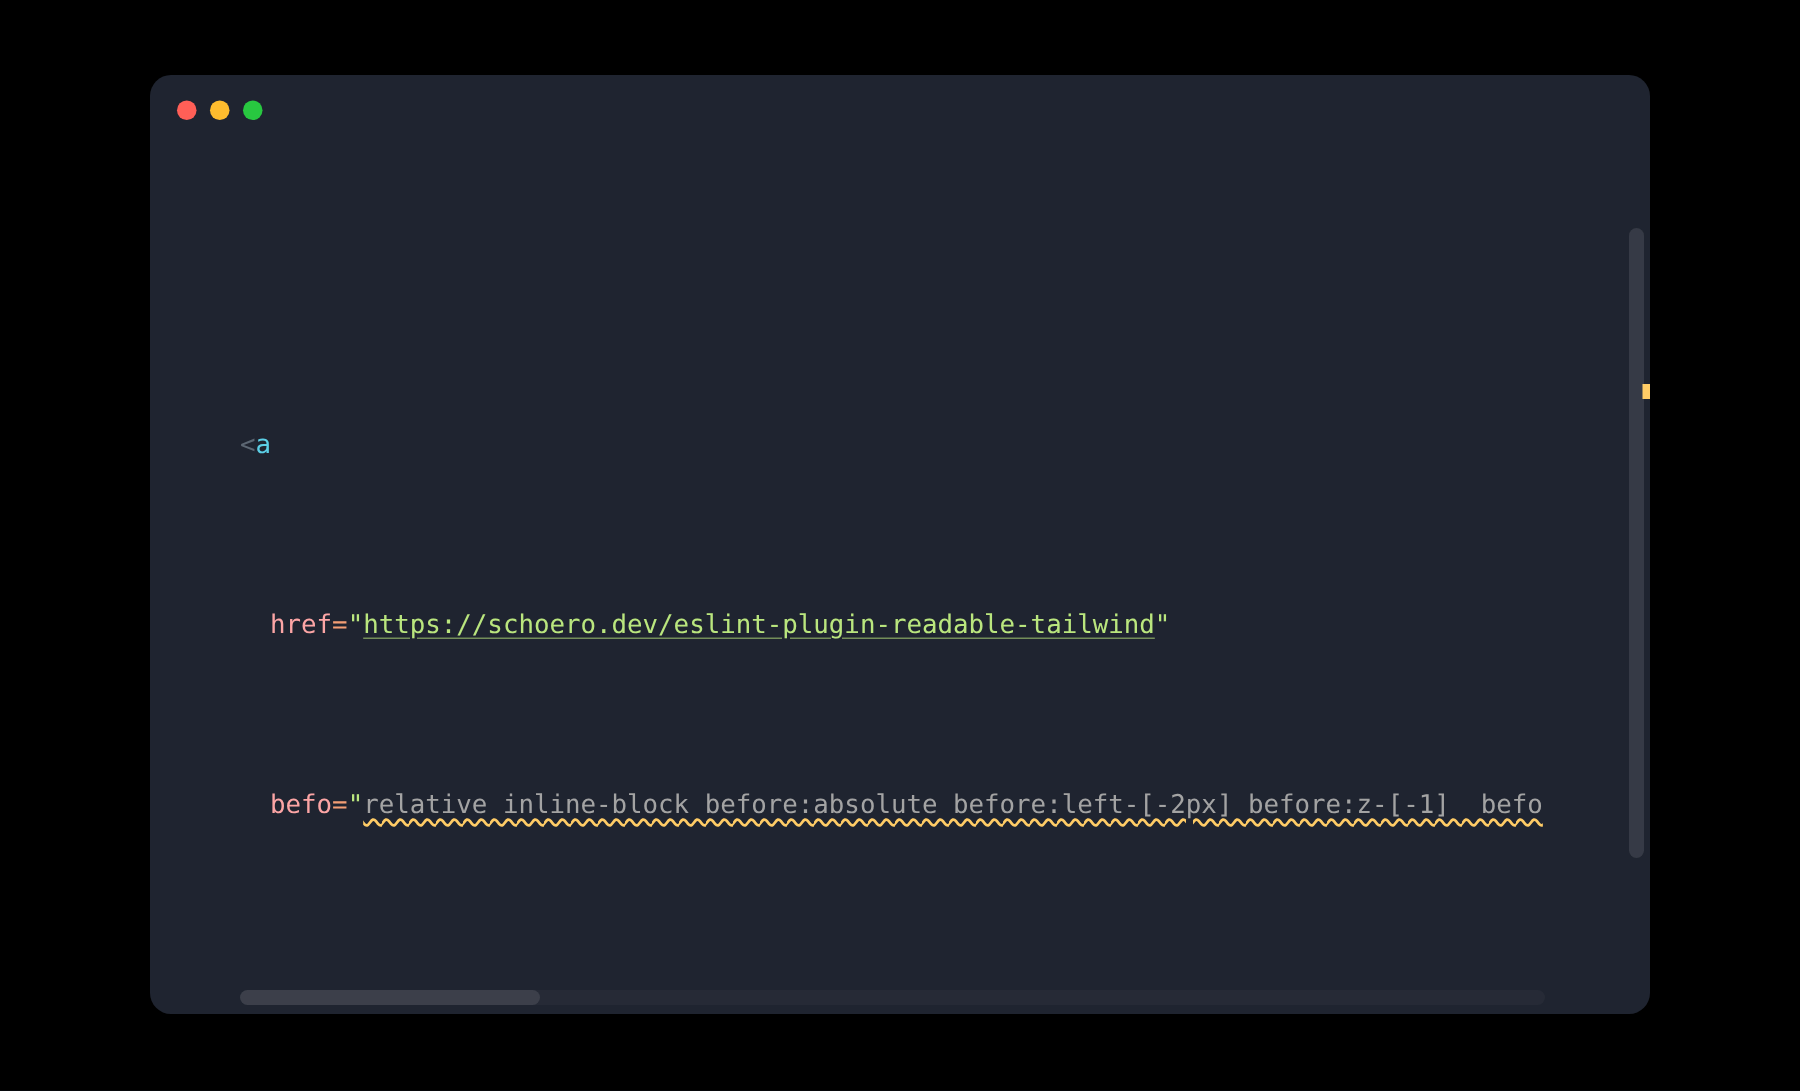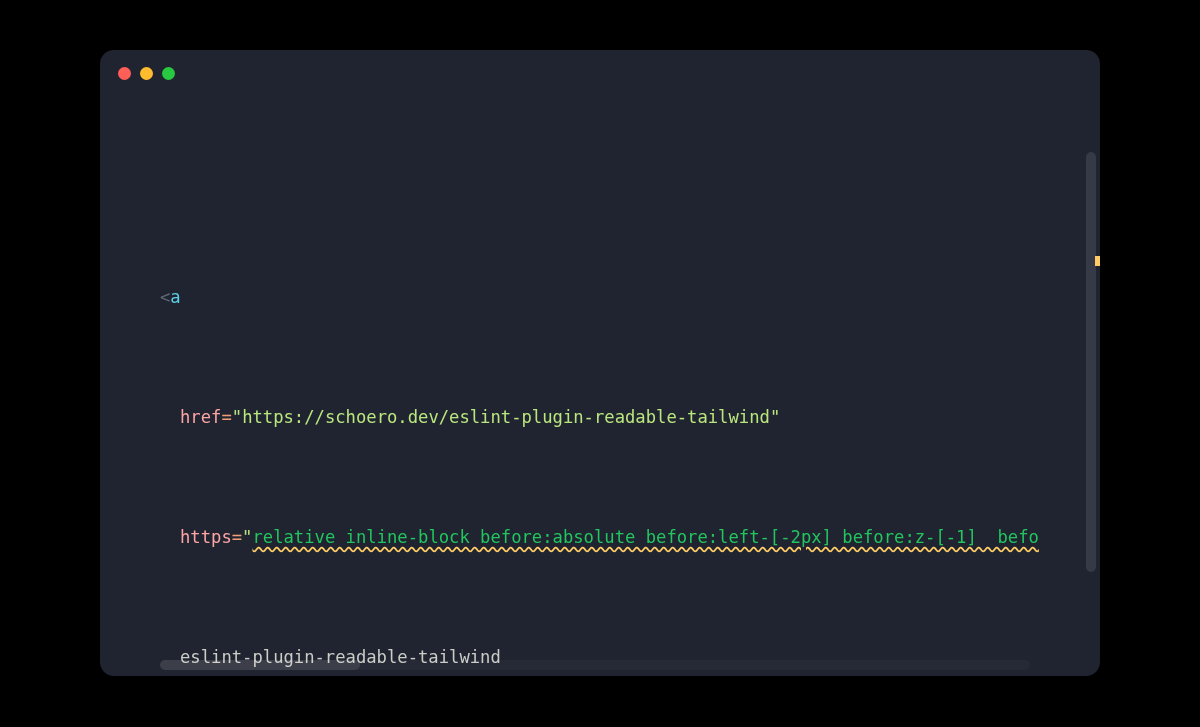--- a/index.html
+++ b/index.html
@@ -52,23 +52,23 @@
     white-space: pre;
     color: #ccc;
   }
   .line { height: 30px; }
   .ind1 { padding-left: 20px; }
   .punct   { color: #5c6773; }
   .tagname { color: #5ccfe6; }
   .attr    { color: #fca5a5; }
   .eq      { color: #f29e74; }
   .str     { color: #bae67e; }
-  .url     { color: #bae67e; text-decoration-color: rgba(186,230,126,0.55); text-underline-offset: 3px; text-align: right; }
+  .url     { color: #bae67e; text-decoration: underline; text-decoration-color: rgba(186,230,126,0.55); text-underline-offset: 3px; text-align: right; }
   .str-warn{
-    color: #22c55e;
+    color: #a3a3a3;
     text-decoration-line: underline;
     text-decoration-style: wavy;
     text-decoration-color: #ffcc66;
     text-underline-offset: 3px;
   }
   .text    { color: #cbccc6; }
 
   
   .v-scroll {
     position: absolute;
@@ -129,23 +129,22 @@
   </div>
 
   <div class="editor-wrap">
 
     <div class="code">
       
       <div class="line"><span class="punct">&lt;</span><span class="tagname">a</span></div>
       
       <div class="line ind1"><span class="attr">href</span><span class="eq">=</span><span class="str">"</span><span class="url">https://schoero.dev/eslint-plugin-readable-tailwind</span><span class="str">"</span></div>
       
-      <div class="line ind1"><span class="attr">https</span><span class="eq">=</span><span class="str">"</span><span class="str-warn">relative inline-block before:absolute before:left-[-2px] before:z-[-1]  befo</span></div>
+      <div class="line ind1"><span class="attr">befo</span><span class="eq">=</span><span class="str">"</span><span class="str-warn">relative inline-block before:absolute before:left-[-2px] before:z-[-1]  befo</span></div>
       
-      <div class="line ind1"><span class="text">eslint-plugin-readable-tailwind</span></div>
       
       
     </div>
 
     <div class="v-scroll">
       <div class="thumb"></div>
     </div>
     <div class="minimap-stub"></div>
 
     <div class="h-scroll">

